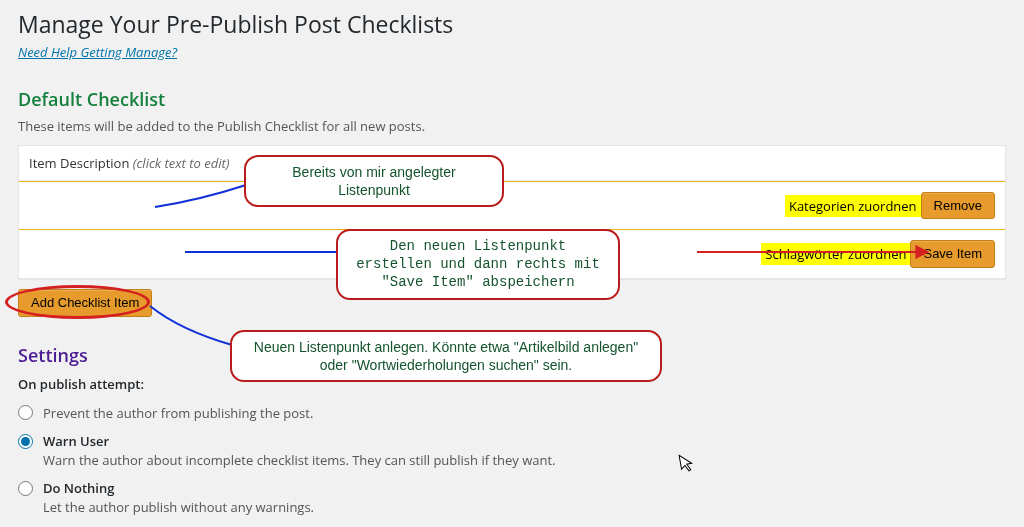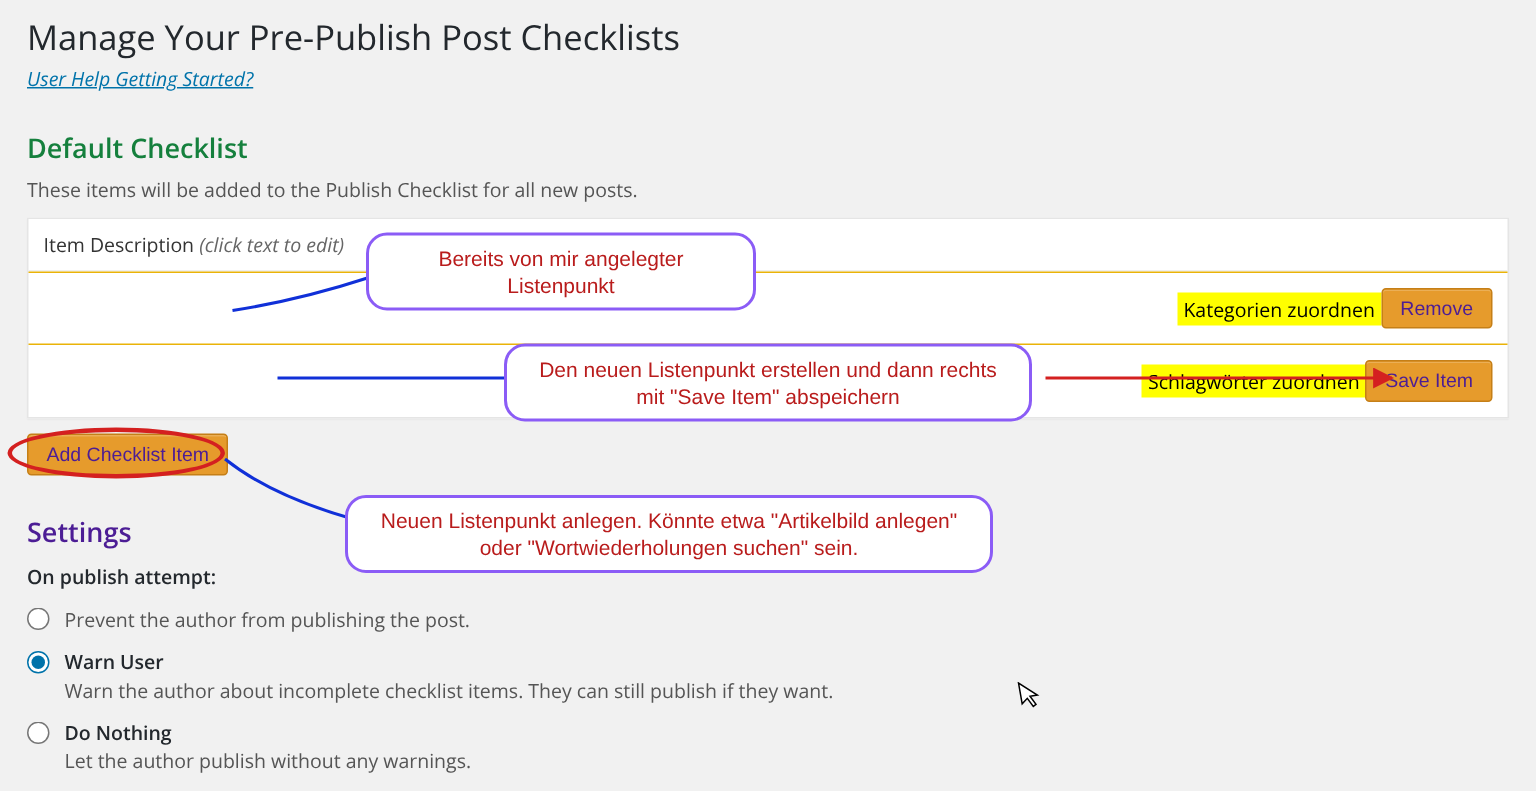--- a/index.html
+++ b/index.html
@@ -64,21 +64,21 @@
   .checklist-row:first-of-type { border-top: none; }
   .item-text {
     background: #ffff00;
     padding: 2px 4px;
     font-size: 13px;
     color: #000;
     display: inline-block;
   }
   .btn-orange {
     background: #e69b2c;
-    color: #4c1d95;
+    color: #000000;
     border: 1px solid #c57f17;
     border-radius: 3px;
     padding: 5px 12px;
     font-size: 13px;
     cursor: pointer;
     line-height: 1.2;
     box-shadow: inset 0 1px 0 rgba(255,255,255,0.2);
   }
   .add-row {
     margin-top: 10px;
@@ -99,23 +99,23 @@
     height: 15px;
     accent-color: #0073aa;
   }
   .radio-row .r-label { font-weight:600; color:#23282d; font-size:13px; }
   .radio-row .r-desc { color:#555; font-size:13px; margin-top:1px; }
 
   
   .callout {
     position: absolute;
     background: #fff;
-    border: 2px solid #8b5cf6;
+    border: 2px solid #b91c1c;
     border-radius: 14px;
-    color: #b91c1c;
+    color: #14532d;
     font-size: 14px;
     text-align: center;
     padding: 6px 16px;
     line-height: 1.3;
     z-index: 50;
     font-family: Arial, sans-serif;
   }
   svg.overlay {
     position: absolute;
     top: 0; left: 0;
@@ -145,21 +145,21 @@
     transform: rotate(-10deg);
   }
 </style>
 </head>
 <body>
 
 
 
 
 <h1 class="page-title">Manage Your Pre-Publish Post Checklists</h1>
-<a href="#" class="help-link">User Help Getting Started?</a>
+<a href="#" class="help-link">Need Help Getting Manage?</a>
 
 
 <h2 class="section-title">Default Checklist</h2>
 <p class="section-desc">These items will be added to the Publish Checklist for all new posts.</p>
 
 <div class="checklist-box">
   <div class="checklist-header">
     <span>Item Description</span>
     <span class="hint">(click text to edit)</span>
   </div>
@@ -207,21 +207,21 @@
     </div>
   </div>
 </div>
 
 
 <div class="red-circle"></div>
 
 
 <div class="callout" style="left:244px; top:155px; width:260px;">Bereits von mir angelegter Listenpunkt</div>
 
-<div class="callout" style="left:336px; top:229px; width:352px;">Den neuen Listenpunkt erstellen und dann rechts mit "Save Item" abspeichern</div>
+<div class="callout" style="left:336px; top:229px; width:284px;font-family:Liberation Mono, monospace;">Den neuen Listenpunkt erstellen und dann rechts mit "Save Item" abspeichern</div>
 
 <div class="callout" style="left:230px; top:330px; width:432px;">Neuen Listenpunkt anlegen. Könnte etwa "Artikelbild anlegen" oder "Wortwiederholungen suchen" sein.</div>
 
 
 <svg class="overlay">
   <defs>
     <marker id="arrow-red" viewBox="0 0 10 10" refX="9" refY="5" markerWidth="7" markerHeight="7" orient="auto-start-reverse">
       <path d="M 0 0 L 10 5 L 0 10 z" fill="#d42020"></path>
     </marker>
   </defs>

